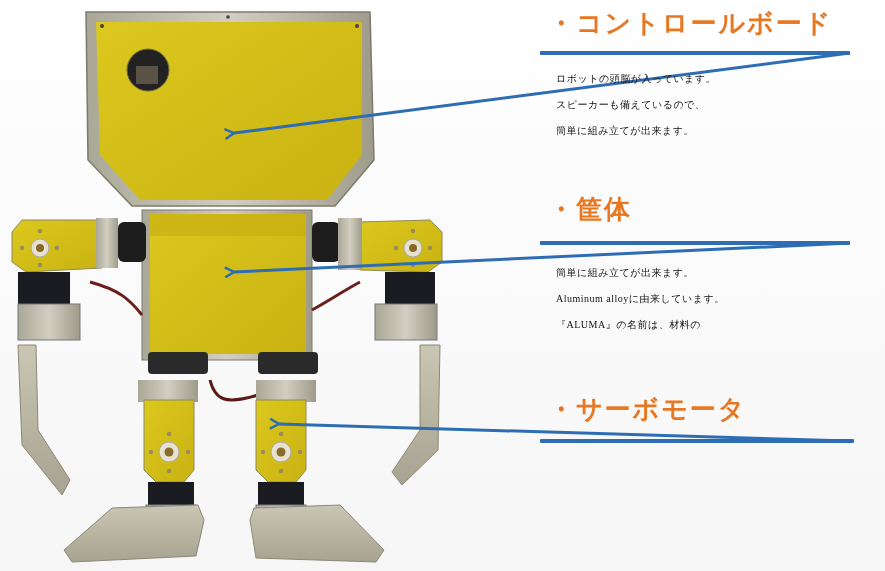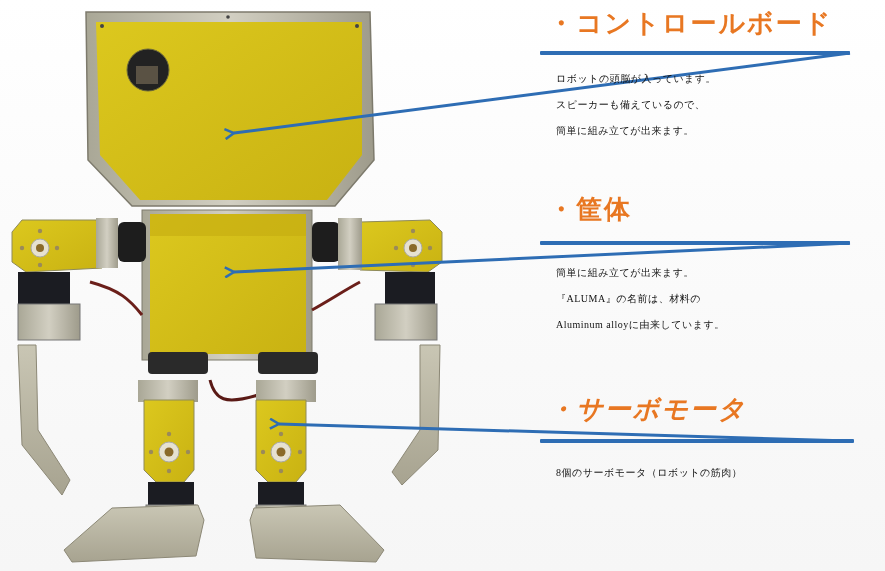--- a/index.html
+++ b/index.html
@@ -146,25 +146,24 @@
     <span class="line">スピーカーも備えているので、</span>
     <span class="line">簡単に組み立てが出来ます。</span>
   </div>
 
   <div class="heading" style="left:548px; top:196px;">
     <span>・</span><span>筐体</span>
   </div>
   <div class="rule" style="left:540px; top:241px; width:310px;"></div>
   <div class="desc" style="left:556px; top:260px;">
     <span class="line">簡単に組み立てが出来ます。</span>
+    <span class="line">Aluminum alloyに由来しています。</span>
     <span class="line">『ALUMA』の名前は、材料の</span>
-    <span class="line">Aluminum alloyに由来しています。</span>
   </div>
 
-  <div class="heading" style="left:548px; top:396px;font-style:italic;">
+  <div class="heading" style="left:548px; top:396px;">
     <span>・</span><span>サーボモータ</span>
   </div>
   <div class="rule" style="left:540px; top:439px; width:314px;"></div>
   <div class="desc" style="left:556px; top:460px;">
-    <span class="line">8個のサーボモータ（ロボットの筋肉）</span>
   </div>
 
 </div>
 
 </body></html>

